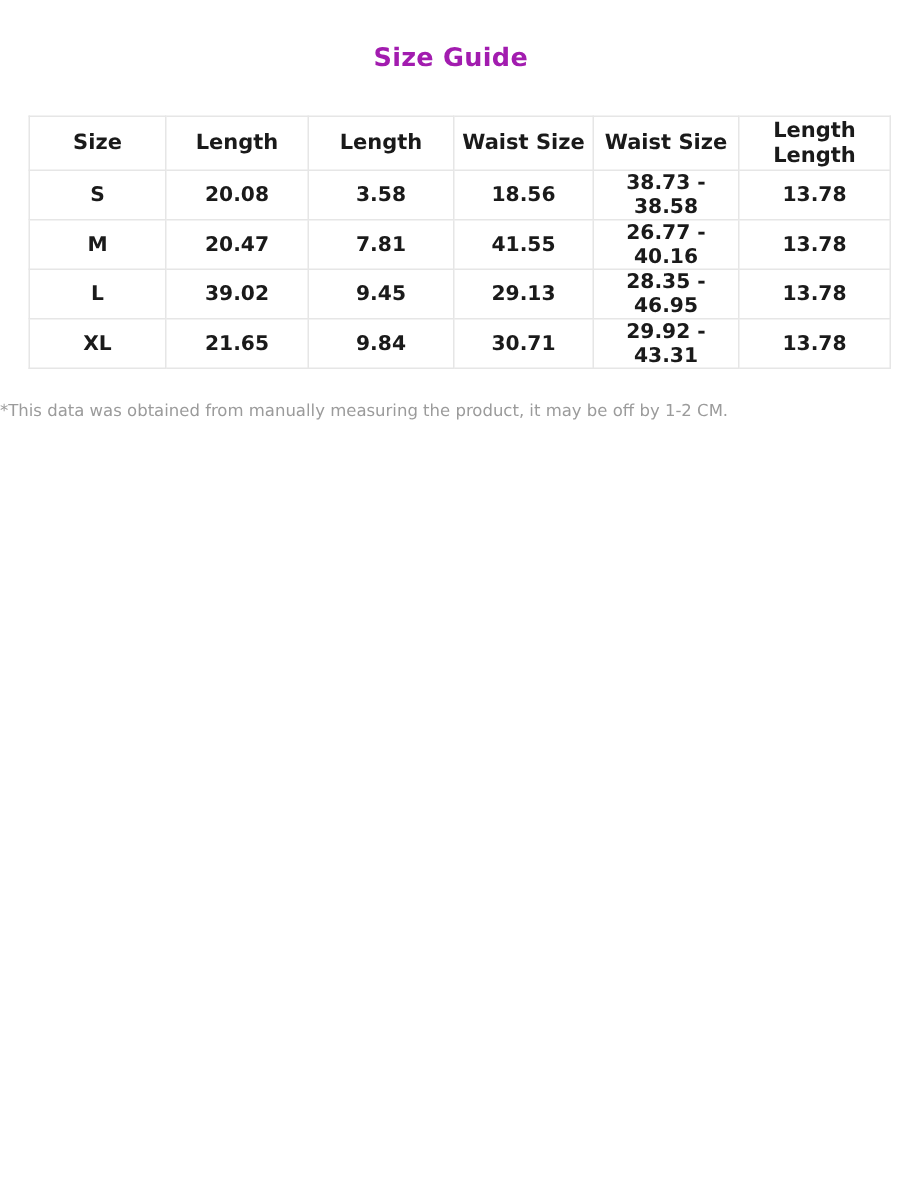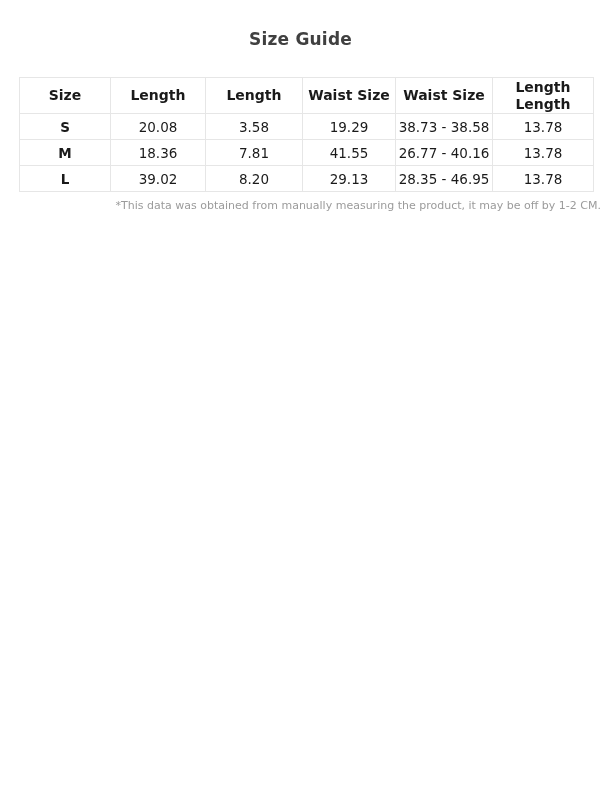--- a/index.html
+++ b/index.html
@@ -9,21 +9,21 @@
     background: #ffffff;
     font-family: "DejaVu Sans", "Liberation Sans", sans-serif;
     color: #1a1a1a;
     overflow: hidden;
   }
   .title {
     padding-top: 29px;
     text-align: center;
     font-size: 17px;
     font-weight: bold;
-    color: #404040;
+    color: #a21caf;
     letter-spacing: 0.2px;
   }
   .table-wrap { margin: 28px 8px 0 19px; }
   table.size-table {
     width: 574px;
     border-collapse: collapse;
     table-layout: fixed;
     background: #ffffff;
   }
   .size-table th, .size-table td {
@@ -38,31 +38,32 @@
     font-weight: bold;
     line-height: 1.18;
     padding: 1px 2px;
     color: #1a1a1a;
   }
   .size-table td {
     font-size: 13.5px;
     height: 25px;
     padding: 0 2px;
     color: #1a1a1a;
+    font-weight: bold;
   }
   .size-table td:first-child { font-weight: bold; }
   col.c1 { width: 91px; }
   col.c2 { width: 95px; }
   col.c3 { width: 97px; }
   col.c4 { width: 93px; }
   col.c5 { width: 97px; }
   col.c6 { width: 101px; }
   .footnote {
-    margin-top: 7px;
-    text-align: right;
+    margin-top: 21px;
+    text-align: left;
     font-size: 11px;
     color: #9b9b9b;
   }
 </style>
 </head>
 <body>
 
 <div class="title">Size Guide</div>
 
 <div class="table-wrap">
@@ -83,37 +84,45 @@
           <th>Waist Size</th>
           <th>Waist Size</th>
           <th>Length Length</th>
         </tr>
       </thead>
     <tbody>
         <tr>
           <td>S</td>
           <td>20.08</td>
           <td>3.58</td>
-          <td>19.29</td>
+          <td>18.56</td>
           <td>38.73 - 38.58</td>
           <td>13.78</td>
         </tr>
         <tr>
           <td>M</td>
-          <td>18.36</td>
+          <td>20.47</td>
           <td>7.81</td>
           <td>41.55</td>
           <td>26.77 - 40.16</td>
           <td>13.78</td>
         </tr>
         <tr>
           <td>L</td>
           <td>39.02</td>
-          <td>8.20</td>
+          <td>9.45</td>
           <td>29.13</td>
           <td>28.35 - 46.95</td>
+          <td>13.78</td>
+        </tr>
+        <tr>
+          <td>XL</td>
+          <td>21.65</td>
+          <td>9.84</td>
+          <td>30.71</td>
+          <td>29.92 - 43.31</td>
           <td>13.78</td>
         </tr>
       </tbody>
   </table>
 </div>
 
 <div class="footnote">*This data was obtained from manually measuring the product, it may be off by 1-2 CM.</div>
 
 </body></html>

